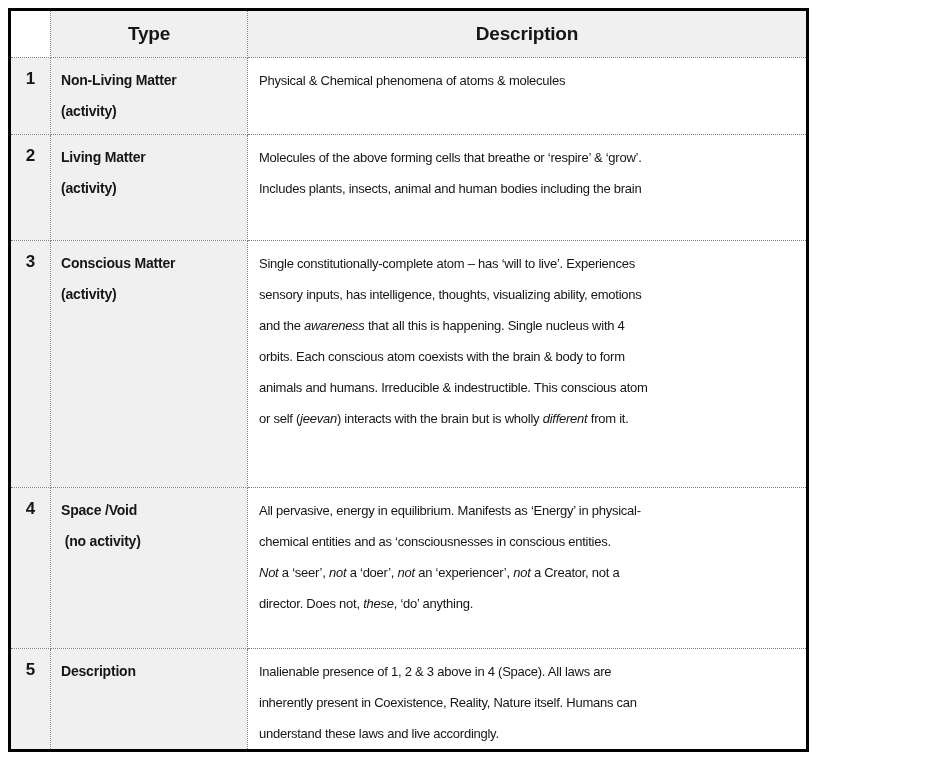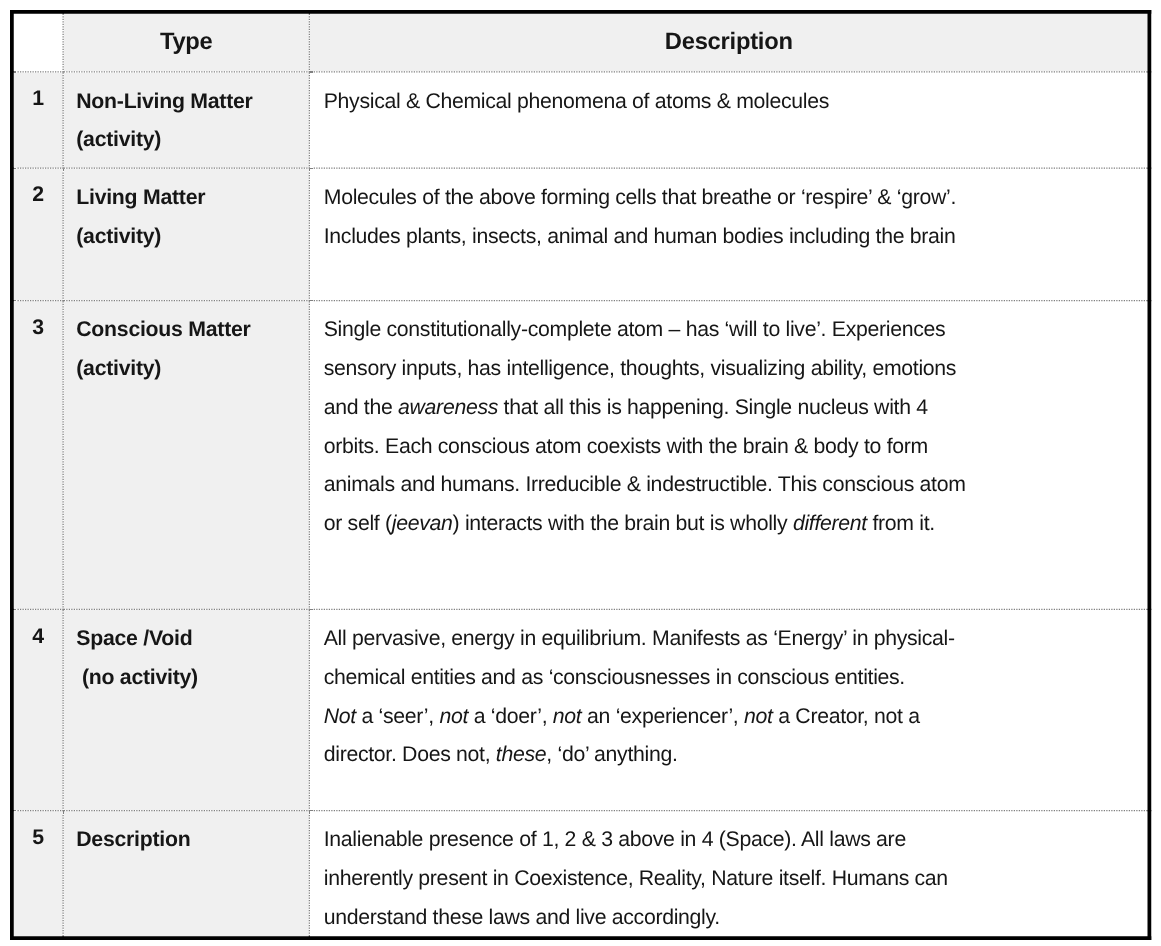--- a/index.html
+++ b/index.html
@@ -13,21 +13,21 @@
   }
   .page {
     position: absolute;
     inset: 0;
     background: var(--bg, #ffffff);
   }
   table.matter-table {
     position: absolute;
     left: 8px;
     top: 8px;
-    width: 913px;
+    width: 801px;
     border-collapse: collapse;
     table-layout: fixed;
     border: 3px solid var(--outer, #000000);
   }
   col.c-num  { width: 41px; }
   col.c-type { width: 197px; }
   th, td {
     border: 1px dotted var(--grid, #7f7f7f);
     vertical-align: top;
     overflow: hidden;
@@ -43,29 +43,29 @@
   .shaded { background: var(--shade, #f0f0f0); }
   td.num {
     text-align: center;
     font-weight: bold;
     font-size: 17px;
     padding-top: 11px;
     letter-spacing: -0.2px;
   }
   td.type {
     font-weight: bold;
-    font-size: 17px;
+    font-size: 14px;
     line-height: 31px;
     padding: 7px 6px 0 10px;
     white-space: pre-wrap;
     letter-spacing: -0.2px;
   }
   td.desc {
     background: #ffffff;
-    font-size: 17px;
+    font-size: 13px;
     line-height: 31px;
     padding: 7px 10px 0 11px;
     letter-spacing: -0.25px;
   }
   td.desc em { font-style: italic; }
 </style>
 </head>
 <body>
 
 <div class="page">

